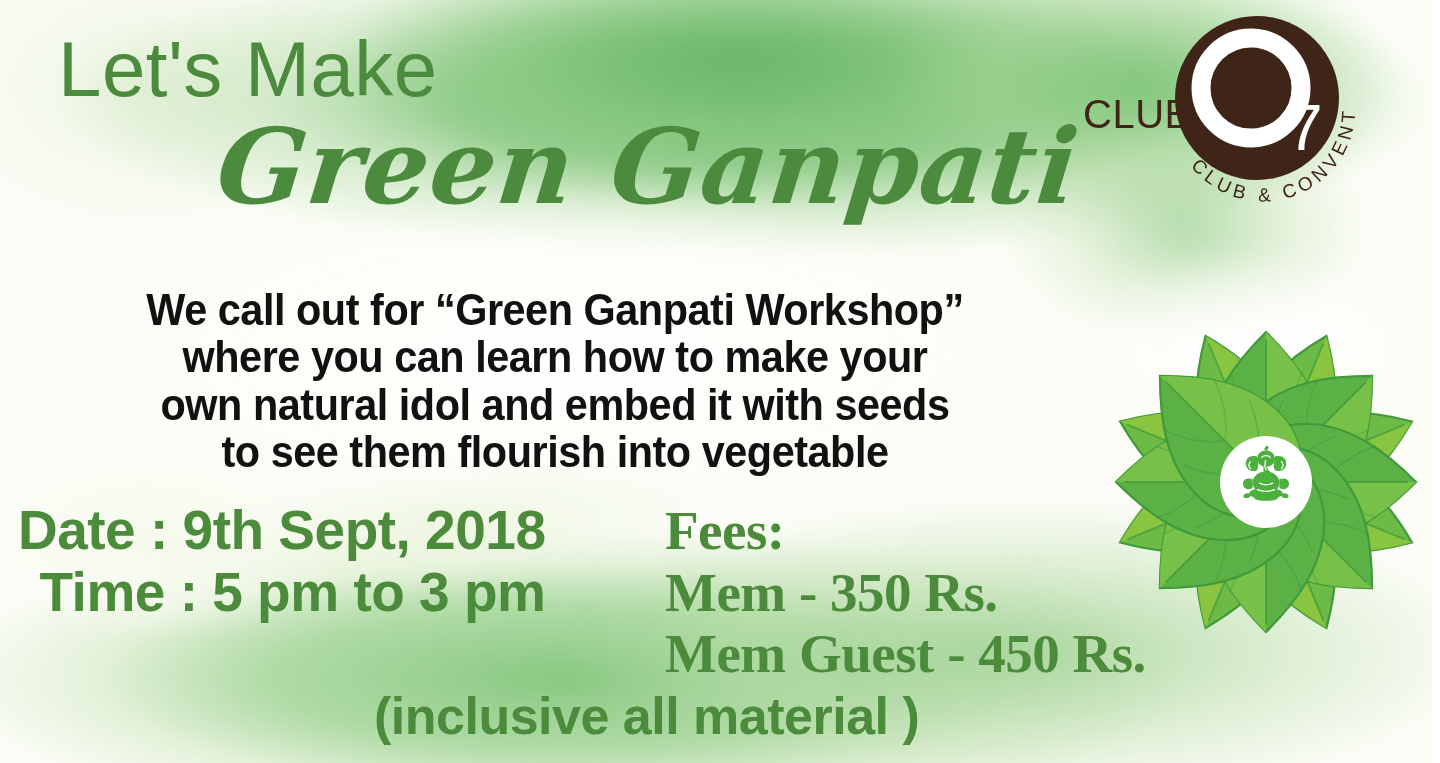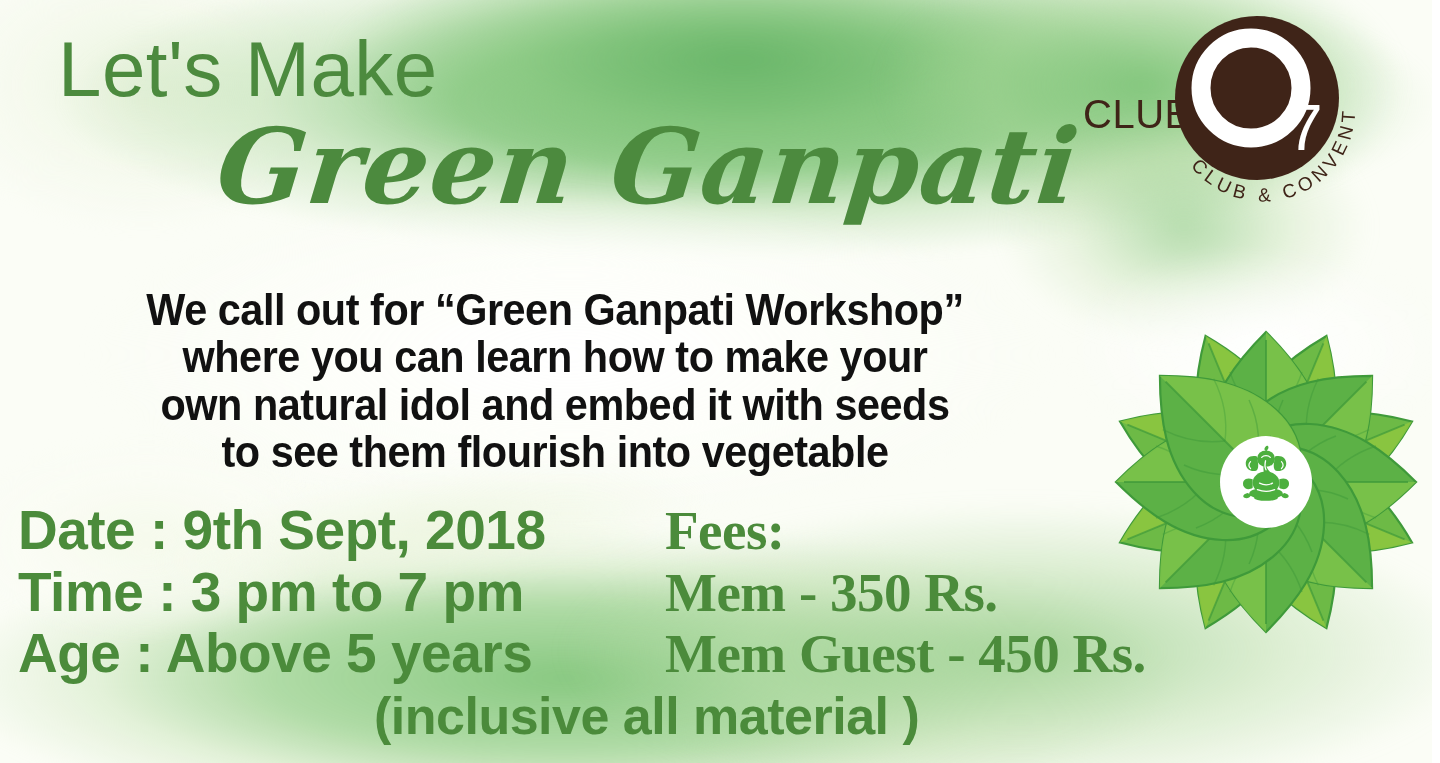--- a/index.html
+++ b/index.html
@@ -135,21 +135,21 @@
   .body-copy .ln{display:block;white-space:nowrap;}
 
   
   .detail-col{
     position:absolute;
     z-index:12;
     color:#4b8b3b;
     font-weight:700;
     letter-spacing:-.5px;
   }
-  .col-left{left:18px; top:500px;}
+  .col-left{left:18px; top:500px;text-align:right;}
   .col-right{left:665px; top:500px;font-family:Liberation Serif, serif;}
   .detail-line{
     display:block;
     font-size:55px;
     line-height:1.12;
     white-space:nowrap;
   }
   .note-line{
     position:absolute; left:330px; top:686px;
     font-size:52px;
@@ -200,22 +200,21 @@
 
   <div class="body-copy">
     <span class="ln">We call out for “Green Ganpati Workshop”</span>
     <span class="ln">where you can learn how to make your</span>
     <span class="ln">own natural idol and embed it with seeds</span>
     <span class="ln">to see them flourish into vegetable</span>
   </div>
 
   <div class="detail-col col-left">
     <span class="detail-line">Date : 9th Sept, 2018</span>
-    <span class="detail-line">Time : 3 pm to 7 pm</span>
-    <span class="detail-line">Age : Above 5 years</span>
+    <span class="detail-line">Time : 5 pm to 3 pm</span>
   </div>
 
   <div class="detail-col col-right">
     <span class="detail-line">Fees:</span>
     <span class="detail-line">Mem - 350 Rs.</span>
     <span class="detail-line">Mem Guest  -  450 Rs.</span>
   </div>
 
   <div class="note-line">(inclusive all material )</div>
 

